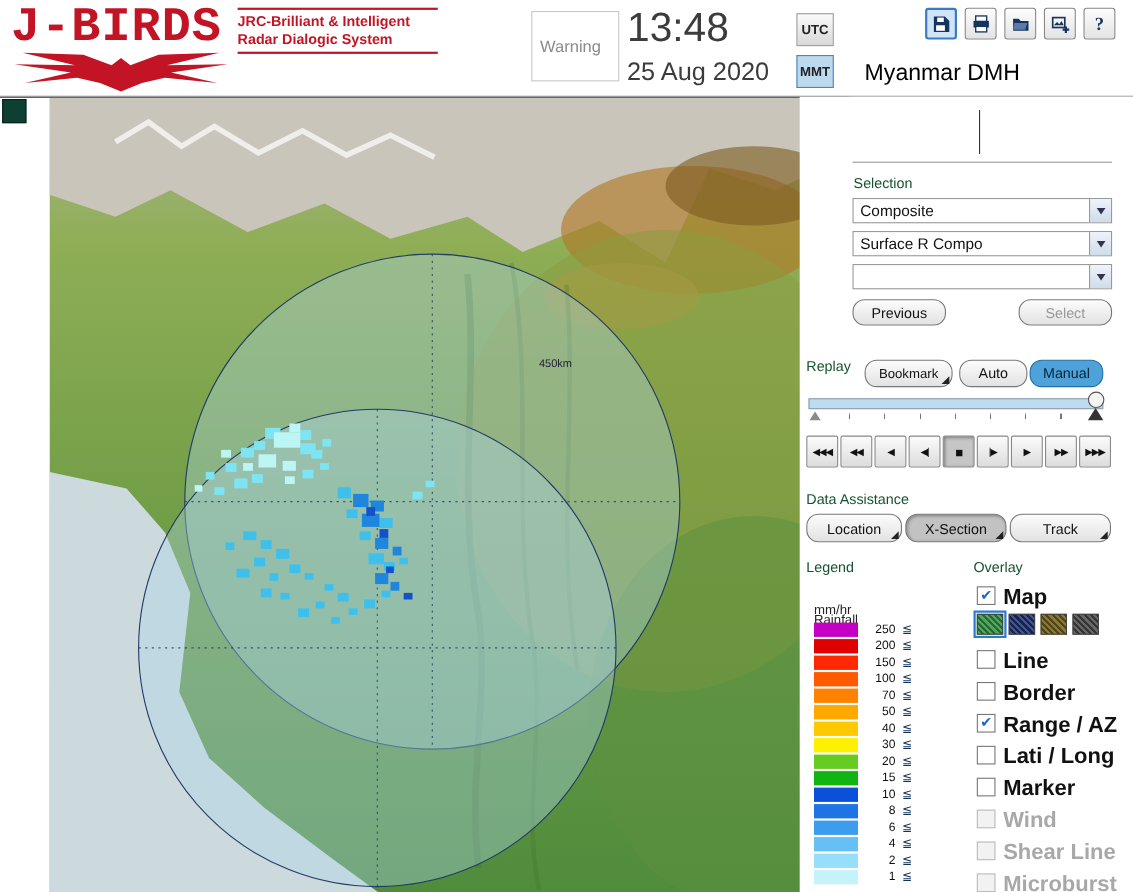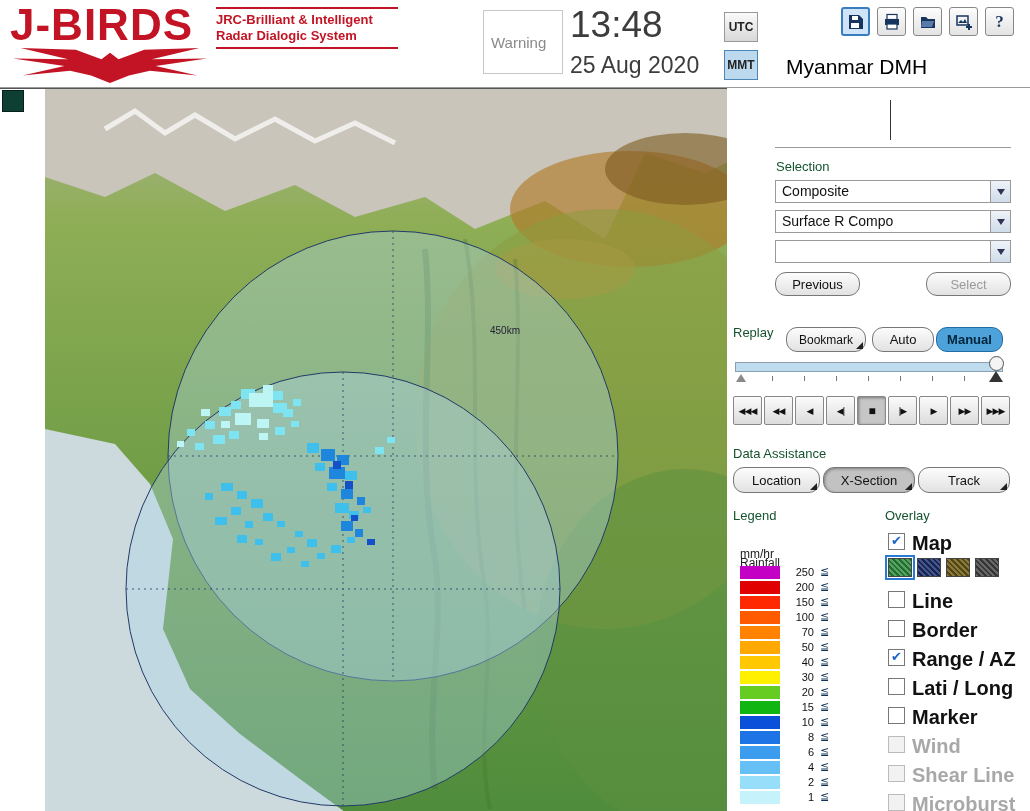--- a/index.html
+++ b/index.html
@@ -1,21 +1,21 @@
 <!DOCTYPE html>
 <html><head>
 <meta charset="utf-8">
 <style>
   html,body{margin:0;padding:0;background:#e0e0e0;}
   #app{position:relative;width:1030px;height:811px;background:#fff;font-family:"Liberation Sans",sans-serif;overflow:hidden;}
   button{font-family:inherit;cursor:pointer;}
 
   
   #hdr{position:absolute;left:0;top:0;width:1030px;height:88px;background:#fff;border-bottom:1px solid #999;box-sizing:border-box;}
-  .logo-title{position:absolute;left:10px;top:0px;font-family:Liberation Sans, sans-serif;font-weight:bold;font-size:44px;color:#c21424;letter-spacing:1px;}
+  .logo-title{position:absolute;left:10px;top:0px;font-family:Liberation Mono, monospace;font-weight:bold;font-size:44px;color:#c21424;letter-spacing:1px;}
   .tagline{position:absolute;left:216px;top:7px;width:182px;color:#c21424;font-weight:bold;font-size:13px;line-height:16px;border-top:2px solid #c21424;border-bottom:2px solid #c21424;padding:3px 0;}
   .eagle{position:absolute;left:4px;top:47px;width:212px;height:38px;}
   .warning-box{position:absolute;left:483px;top:10px;width:80px;height:64px;background:#fff;border:1px solid #c8c8c8;color:#8a8a8a;font-size:15px;display:flex;align-items:center;padding-left:7px;box-sizing:border-box;}
   .clock-time{position:absolute;left:570px;top:4px;font-size:37px;color:#3c3c3c;}
   .clock-date{position:absolute;left:570px;top:52px;font-size:23px;color:#3c3c3c;}
   .tz-btn{position:absolute;left:724px;width:34px;height:30px;font-size:12px;font-weight:bold;display:flex;align-items:center;justify-content:center;border:1px solid #999;background:linear-gradient(#fafafa,#d8d8d8);color:#222;padding:0;}
   #tz-utc{top:12px;}
   #tz-mmt{top:50px;}
   .tz-btn.selected{background:#bcd9ee;border-color:#4a86b8;}
   .tool-btn{position:absolute;top:7px;width:29px;height:29px;border:1px solid #888;border-radius:3px;background:linear-gradient(#fdfdfd,#e3e3e3);display:flex;align-items:center;justify-content:center;padding:0;box-sizing:border-box;}
@@ -49,21 +49,21 @@
   .dd-text{position:absolute;left:6px;top:2px;font-size:14px;color:#111;}
   .dd-btn{position:absolute;right:0;top:0;width:20px;height:21px;background:linear-gradient(#eef3f8,#cfdcea);border:none;border-left:1px solid #999;display:flex;align-items:center;justify-content:center;padding:0;}
   .dd-arrow{width:0;height:0;border:4px solid transparent;border-top:6px solid #335;margin-top:5px;}
 
   .btn{position:absolute;height:24px;border:1px solid #777;border-radius:11px;background:linear-gradient(#fcfcfc,#e2e2e2);font-size:13px;color:#111;display:flex;align-items:center;justify-content:center;padding:0;box-sizing:border-box;}
   #btn-previous{left:775px;top:272px;width:85px;}
   #btn-select{left:926px;top:272px;width:85px;color:#9a9a9a;}
   #btn-bookmark{left:786px;top:327px;width:80px;height:25px;font-size:12px;}
   #btn-auto{left:872px;top:327px;width:62px;height:25px;}
   #btn-manual{left:936px;top:327px;width:67px;height:25px;}
-  #btn-manual.selected{background:#4da2d9;border-color:#1f6da5;color:#00243a;font-weight:bold;}
+  #btn-manual.selected{background:#4da2d9;border-color:#1f6da5;color:#00243a;}
   .corner{position:absolute;}
   .corner::after{content:"";position:absolute;right:2px;bottom:2px;width:0;height:0;border-style:solid;border-width:0 0 7px 7px;border-color:transparent transparent #222 transparent;}
 
   .tl-track{position:absolute;left:735px;top:362px;width:268px;height:10px;background:#bfdcef;border:1px solid #8aa0b0;box-sizing:border-box;}
   .tl-ticks{position:absolute;left:740px;top:376px;width:258px;height:5px;background:repeating-linear-gradient(90deg,#777 0 1px,transparent 1px 32px);}
   .tl-thumb{position:absolute;left:989px;top:356px;width:15px;height:15px;border-radius:50%;background:#f4f4f4;border:1px solid #555;box-sizing:border-box;}
   .tl-tri-left{position:absolute;left:736px;top:374px;width:0;height:0;border-left:5px solid transparent;border-right:5px solid transparent;border-bottom:8px solid #8a8a8a;}
   .tl-tri-right{position:absolute;left:989px;top:371px;width:0;height:0;border-left:7px solid transparent;border-right:7px solid transparent;border-bottom:11px solid #333;}
 
   .pb-row{position:absolute;left:733px;top:396px;display:flex;gap:2px;}

